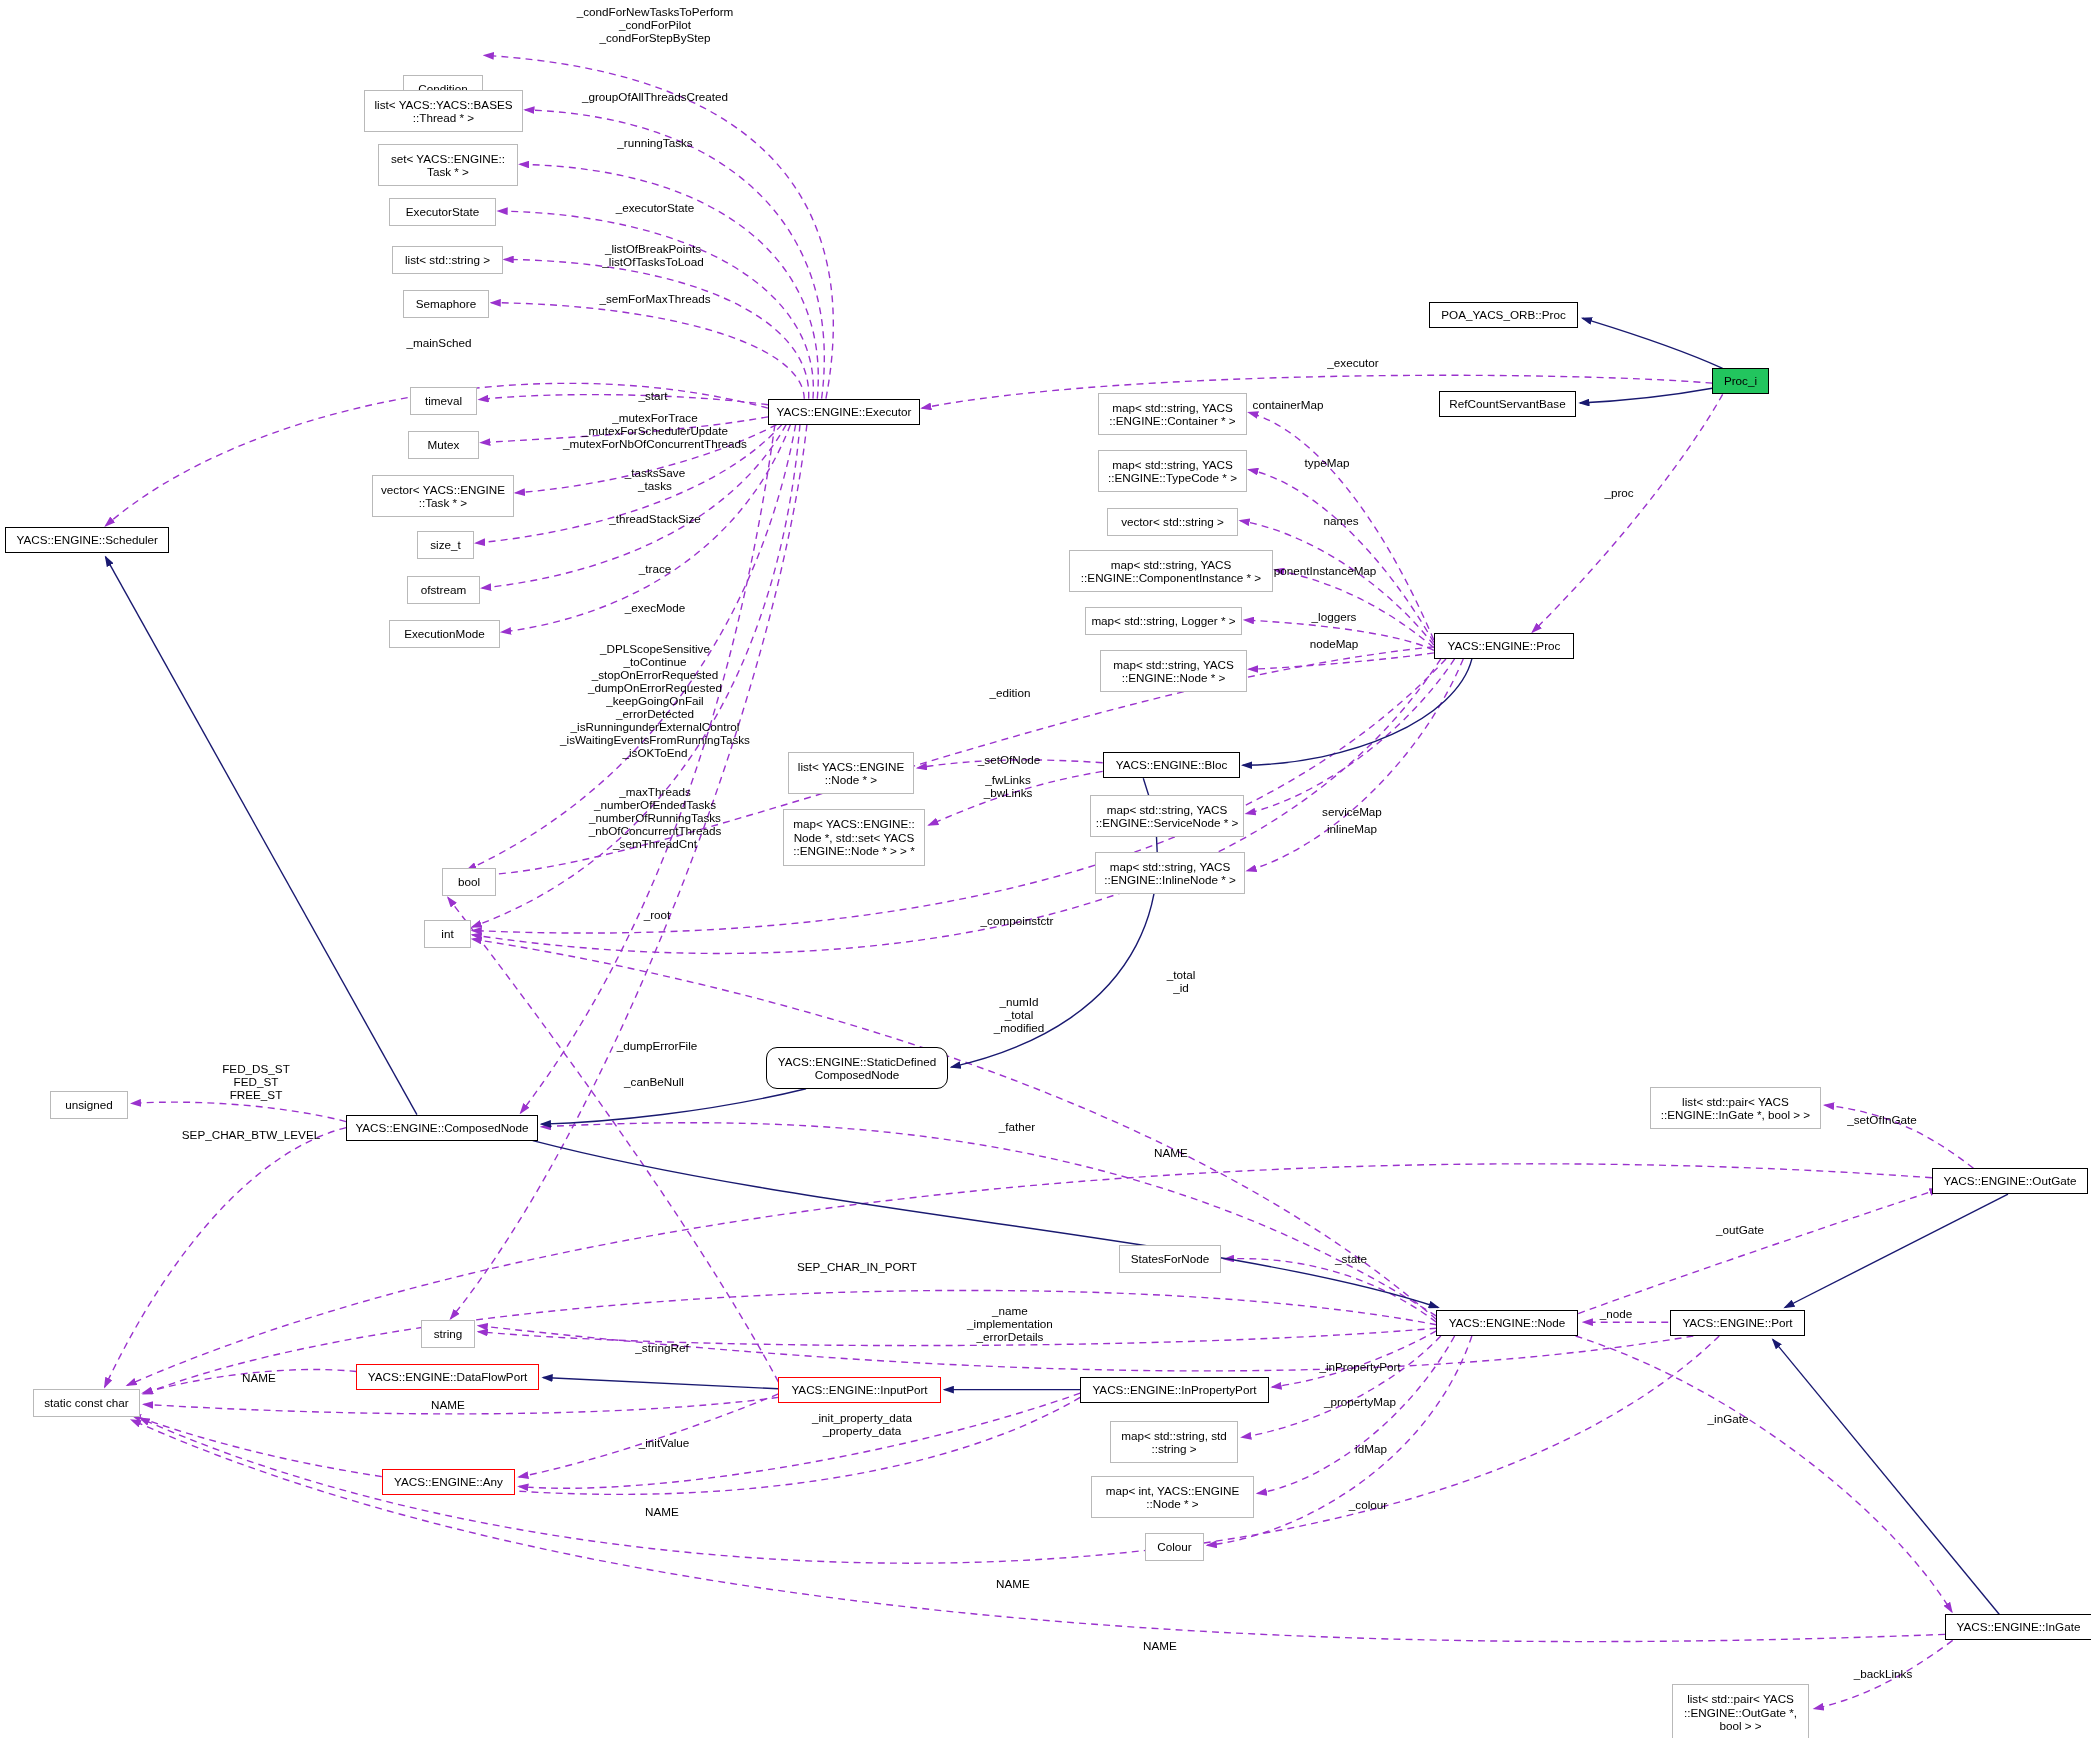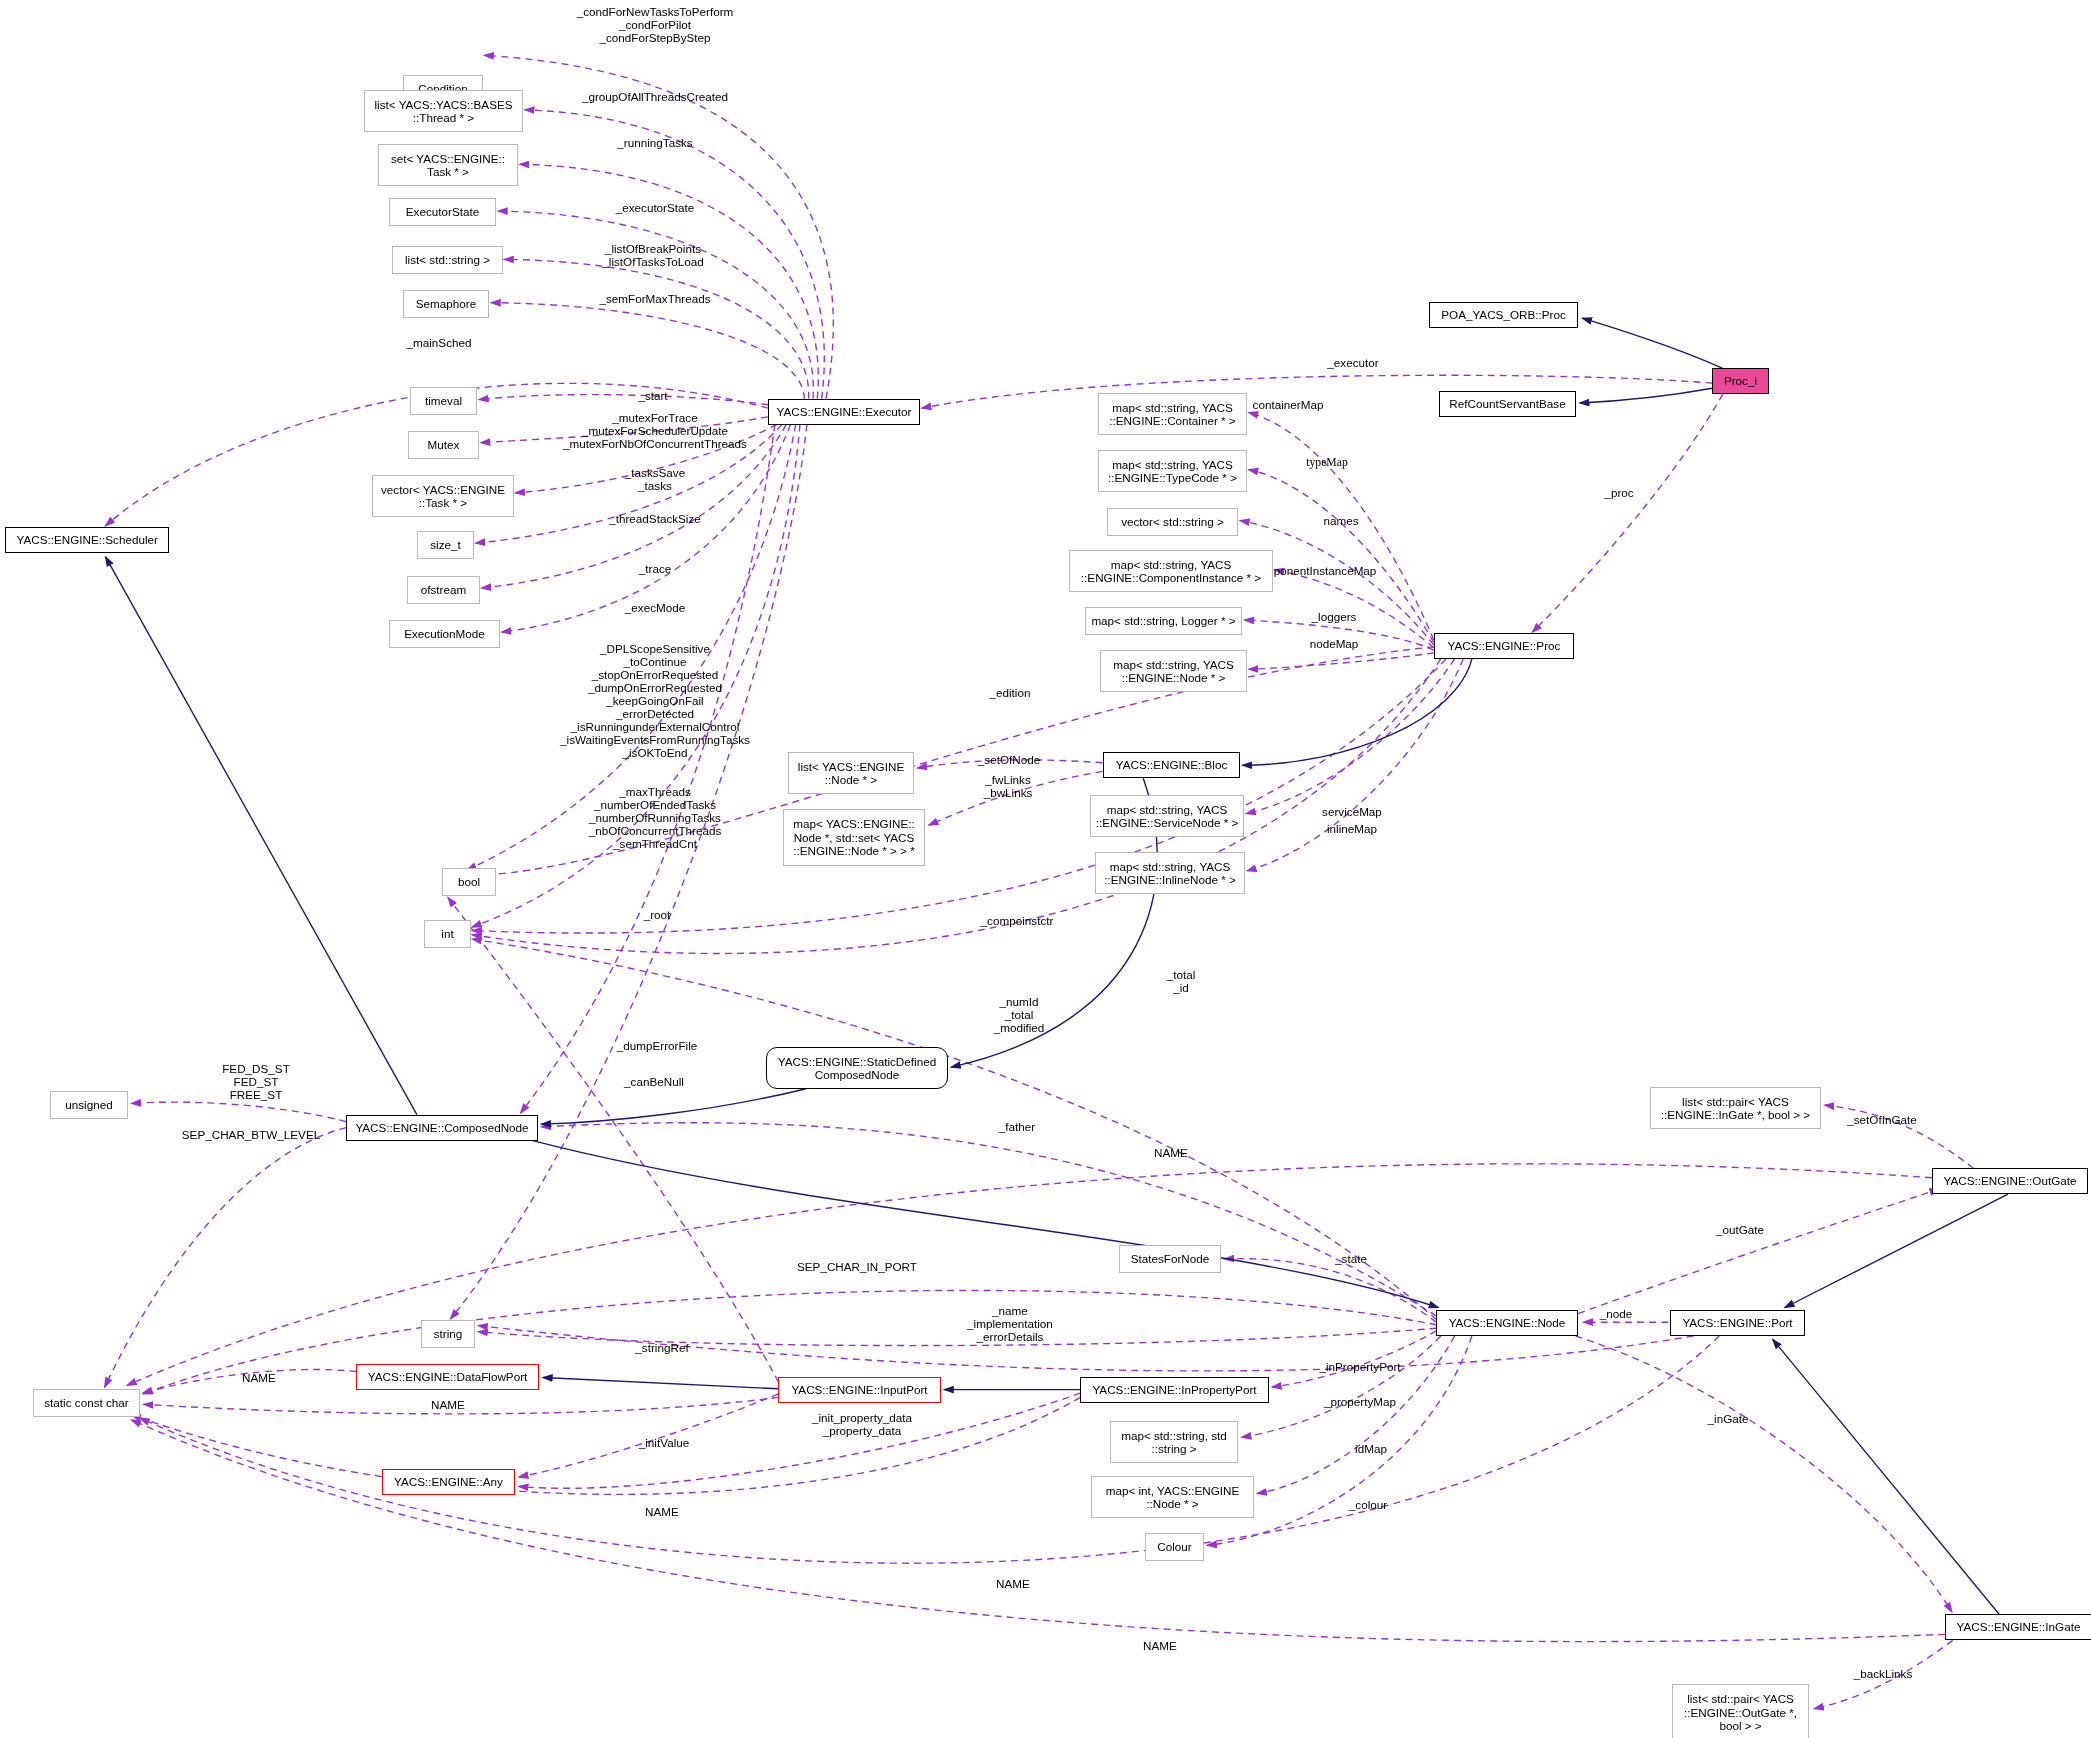--- a/index.html
+++ b/index.html
@@ -5,21 +5,21 @@
   html,body{margin:0;padding:0;background:#ffffff;}
   #diagram{position:relative;width:2092px;height:1739px;background:#ffffff;overflow:hidden;
            font-family:"Liberation Sans",sans-serif;}
   #edges{position:absolute;left:0;top:0;width:2092px;height:1739px;}
   .box{position:absolute;background:#ffffff;border:0.9px solid #b9b9b9;box-sizing:border-box;
        display:flex;align-items:center;justify-content:center;text-align:center;
        font-size:11.7px;line-height:13.4px;color:#000;white-space:pre-line;z-index:3;}
   .box.class{border:0.9px solid #000;}
   .box.class-bold{border:1.7px solid #000;}
   .box.truncated{border:1.7px solid #ff0000;}
-  .box.highlight{border:1.3px solid #000;background:#ec4899;}
+  .box.highlight{border:1.3px solid #000;background:#22c55e;}
   .elabel{position:absolute;transform:translateX(-50%);text-align:center;
           font-size:11.7px;line-height:13px;color:#000;white-space:pre-line;z-index:2;}
 </style>
 </head>
 <body>
 
 <div id="diagram">
   <svg id="edges" width="2092" height="1739" viewBox="0 0 2419 2011" xmlns="http://www.w3.org/2000/svg">
     <defs>
       <marker id="arrowUse" markerWidth="13" markerHeight="9" refX="11" refY="4.5" orient="auto" markerUnits="userSpaceOnUse">
@@ -201,21 +201,21 @@
 _isWaitingEventsFromRunningTasks
 _isOKToEnd</div>
       <div class="elabel" style="left: 655px; top: 785px;">_maxThreads
 _numberOfEndedTasks
 _numberOfRunningTasks
 _nbOfConcurrentThreads
 _semThreadCnt</div>
       <div class="elabel" style="left: 657px; top: 908px;">_root</div>
       <div class="elabel" style="left: 1353px; top: 356px;">_executor</div>
       <div class="elabel" style="left: 1288px; top: 398px;">containerMap</div>
-      <div class="elabel" style="left: 1327px; top: 456px; font-family: Liberation Serif, serif;">typeMap</div>
+      <div class="elabel" style="left: 1327px; top: 456px;">typeMap</div>
       <div class="elabel" style="left: 1341px; top: 514px;">names</div>
       <div class="elabel" style="left: 1314px; top: 564px;">componentInstanceMap</div>
       <div class="elabel" style="left: 1334px; top: 610px;">_loggers</div>
       <div class="elabel" style="left: 1334px; top: 637px;">nodeMap</div>
       <div class="elabel" style="left: 1619px; top: 486px;">_proc</div>
       <div class="elabel" style="left: 1010px; top: 686px;">_edition</div>
       <div class="elabel" style="left: 1009px; top: 753px;">_setOfNode</div>
       <div class="elabel" style="left: 1008px; top: 773px;">_fwLinks
 _bwLinks</div>
       <div class="elabel" style="left: 1352px; top: 805px;">serviceMap</div>

